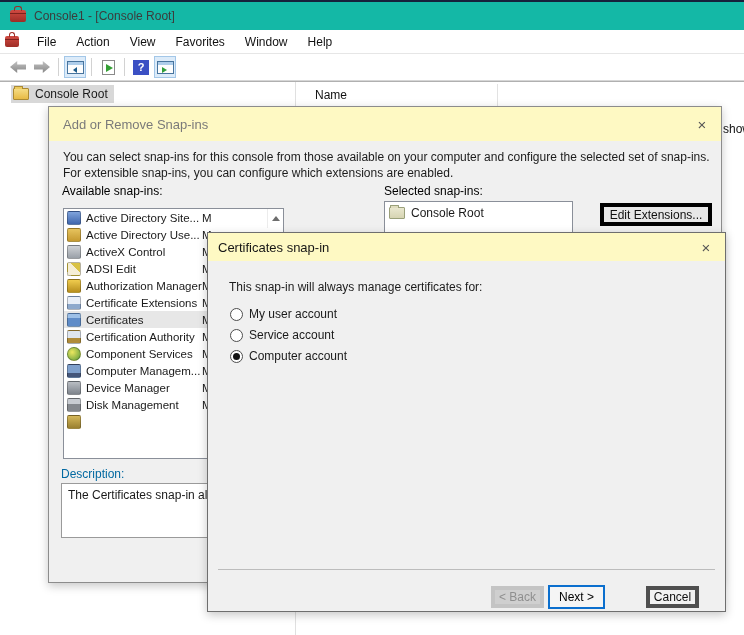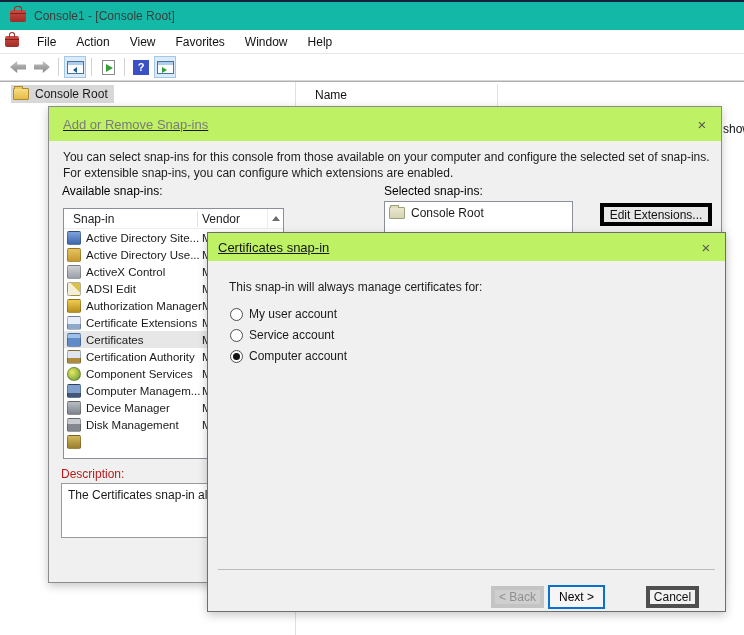--- a/index.html
+++ b/index.html
@@ -41,21 +41,21 @@
   .folder { width:16px; height:12px; border:1px solid #ab8a33; background:linear-gradient(#f5dc84,#e7ba45); border-radius:1px; position:relative; margin-right:6px; flex:none; }
   .folder::before { content:""; position:absolute; top:-3px; left:0; width:7px; height:2px; background:#eccb5e; border:1px solid #ab8a33; border-bottom:none; border-radius:1px 1px 0 0; }
   .folder.pale { border-color:#9aa07a; background:linear-gradient(#e9e7cf,#d6d4b2); }
   .folder.pale::before { background:#e0ddbf; border-color:#9aa07a; }
   .col-name { position:absolute; left:315px; top:0; height:26px; line-height:26px; color:#111; }
   .col-div { position:absolute; left:497px; top:2px; height:24px; width:1px; background:#e2e2e2; }
   .empty-frag { position:absolute; left:723px; top:40px; color:#111; }
 
   
   .dlg { position:absolute; background:#f0f0f0; border:1px solid #8c8c8c; box-shadow:0 3px 9px rgba(0,0,0,.22); }
-  .dlg-titlebar { background:#bef264; display:flex; align-items:center; position:relative;text-decoration:underline; }
+  .dlg-titlebar { background:#fef9c3; display:flex; align-items:center; position:relative; }
   .dlg-close { position:absolute; right:10px; top:50%; transform:translateY(-50%); width:18px; height:18px; display:flex; align-items:center; justify-content:center; color:#555; font-size:15px; line-height:1; }
 
   .dlg-addremove { left:48px; top:106px; width:674px; height:477px; z-index:10; }
   .dlg-addremove .dlg-titlebar { height:34px; padding-left:14px; }
   .dlg-addremove .dlg-title { color:#7a7a7a; font-size:13px; }
   .ar-intro { position:absolute; left:14px; top:42px; width:650px; line-height:16px; color:#1c1c1c; }
   .ar-label { position:absolute; top:77px; color:#000000; }
   .ar-label.avail { left:13px; }
   .ar-label.sel { left:335px; }
 
@@ -87,21 +87,21 @@
   .ic-disk-management { background:linear-gradient(#c8ccd2 40%,#84888e 40%); }
   .ic-partial { background:linear-gradient(#d5b85a,#9a8030); }
   .partial-row { height:17px; display:flex; align-items:center; }
 
   .sel-list { position:absolute; left:335px; top:94px; width:189px; height:280px; background:#fff; border:1px solid #8a8f99; }
   .sel-item { height:22px; display:flex; align-items:center; padding-left:4px; }
 
   .btn { display:flex; align-items:center; justify-content:center; background:#e5e5e5; border:4px solid #000000; color:#111; cursor:default; }
   .btn-editext { position:absolute; left:551px; top:96px; width:112px; height:23px; background:#e7e7e7; }
 
-  .desc-label { position:absolute; left:12px; top:360px; color:#b91c1c; }
+  .desc-label { position:absolute; left:12px; top:360px; color:#0369a1; }
   .desc-box { position:absolute; left:12px; top:376px; width:223px; height:55px; background:#fff; border:1px solid #9a9a9a; padding:4px 6px; white-space:nowrap; overflow:hidden; }
 
   .dlg-cert { left:207px; top:232px; width:519px; height:380px; z-index:20; border-color:#6e6e6e; }
   .dlg-cert .dlg-titlebar { height:28px; padding-left:10px; }
   .dlg-cert .dlg-title { color:#161616; font-size:13px; }
   .cert-prompt { position:absolute; left:21px; top:47px; color:#1c1c1c; }
   .radio-group { position:absolute; left:22px; top:73px; }
   .radio-row { height:16px; margin-bottom:5px; display:flex; align-items:center; }
   .radio { width:13px; height:13px; border:1px solid #4d4d4d; border-radius:50%; background:#fff; position:relative; margin-right:6px; flex:none; }
   .radio.sel::after { content:""; position:absolute; left:2px; top:2px; width:7px; height:7px; border-radius:50%; background:#141414; }
@@ -171,25 +171,20 @@
 <div class="dlg dlg-addremove">
   <div class="dlg-titlebar">
     <span class="dlg-title">Add or Remove Snap-ins</span>
     <span class="dlg-close">×</span>
   </div>
   <div class="ar-intro">You can select snap-ins for this console from those available on your computer and configure the selected set of snap-ins. For extensible snap-ins, you can configure which extensions are enabled.</div>
   <div class="ar-label avail">Available snap-ins:</div>
   <div class="ar-label sel">Selected snap-ins:</div>
 
   <div class="snap-list">
-    <div class="hdr">
-      <span class="hdr-col c1">Snap-in</span>
-      <span class="hdr-vline"></span>
-      <span class="hdr-col c2">Vendor</span>
-    </div>
     <div>
         <div class="srow">
     <span class="sicon ic-active-directory-sites"></span>
     <span class="row-name">Active Directory Site...</span>
     <span class="row-vendor">M</span>
   </div>
         <div class="srow">
     <span class="sicon ic-active-directory-users"></span>
     <span class="row-name">Active Directory Use...</span>
     <span class="row-vendor">M</span>

